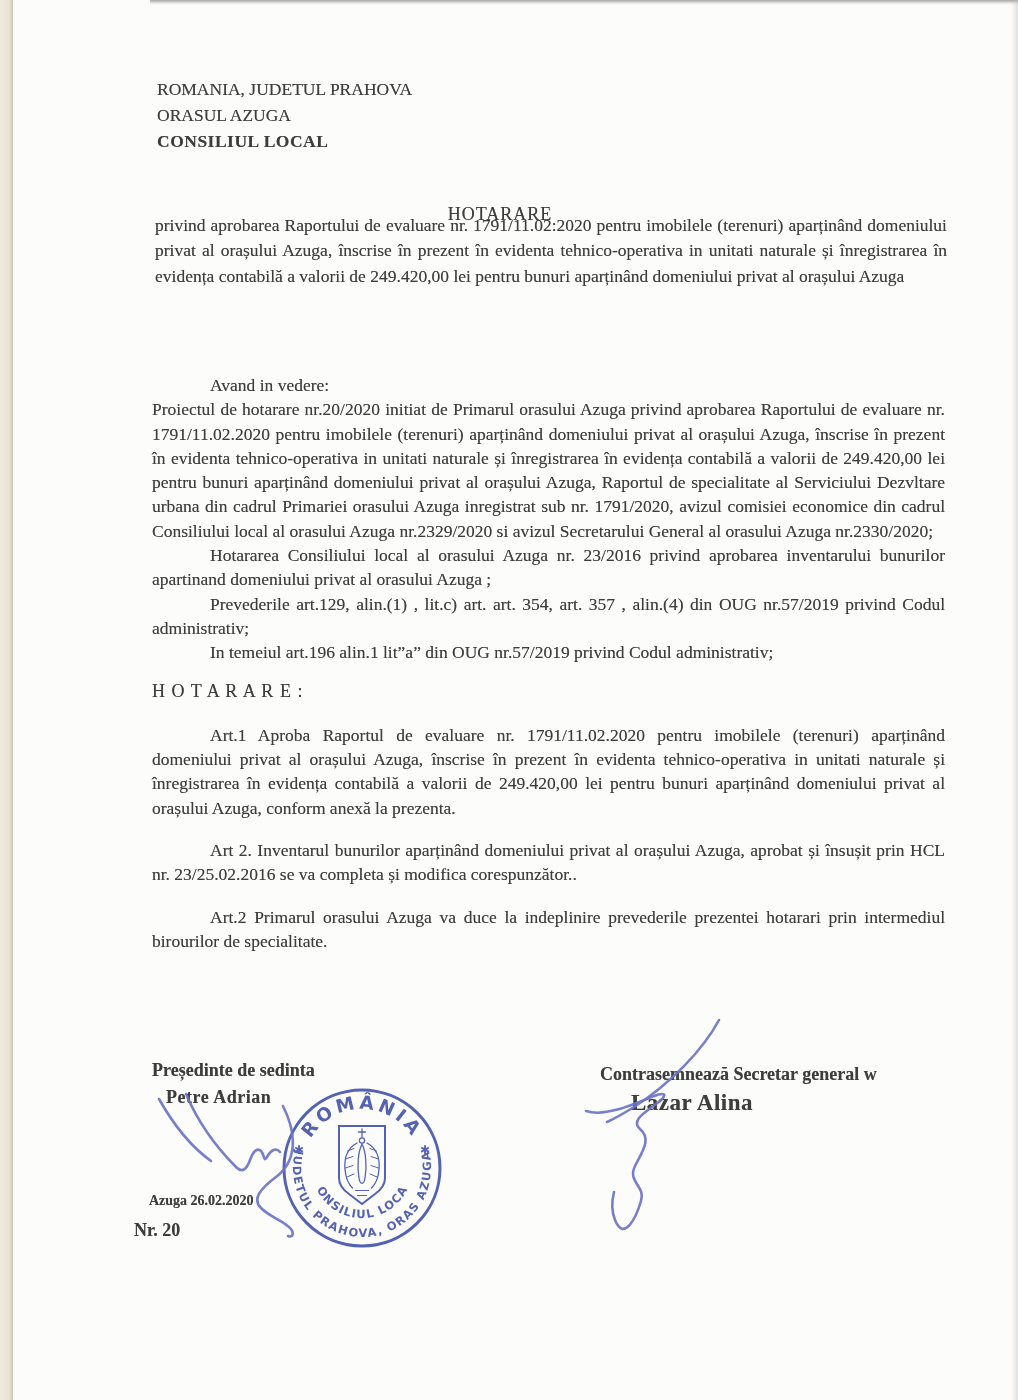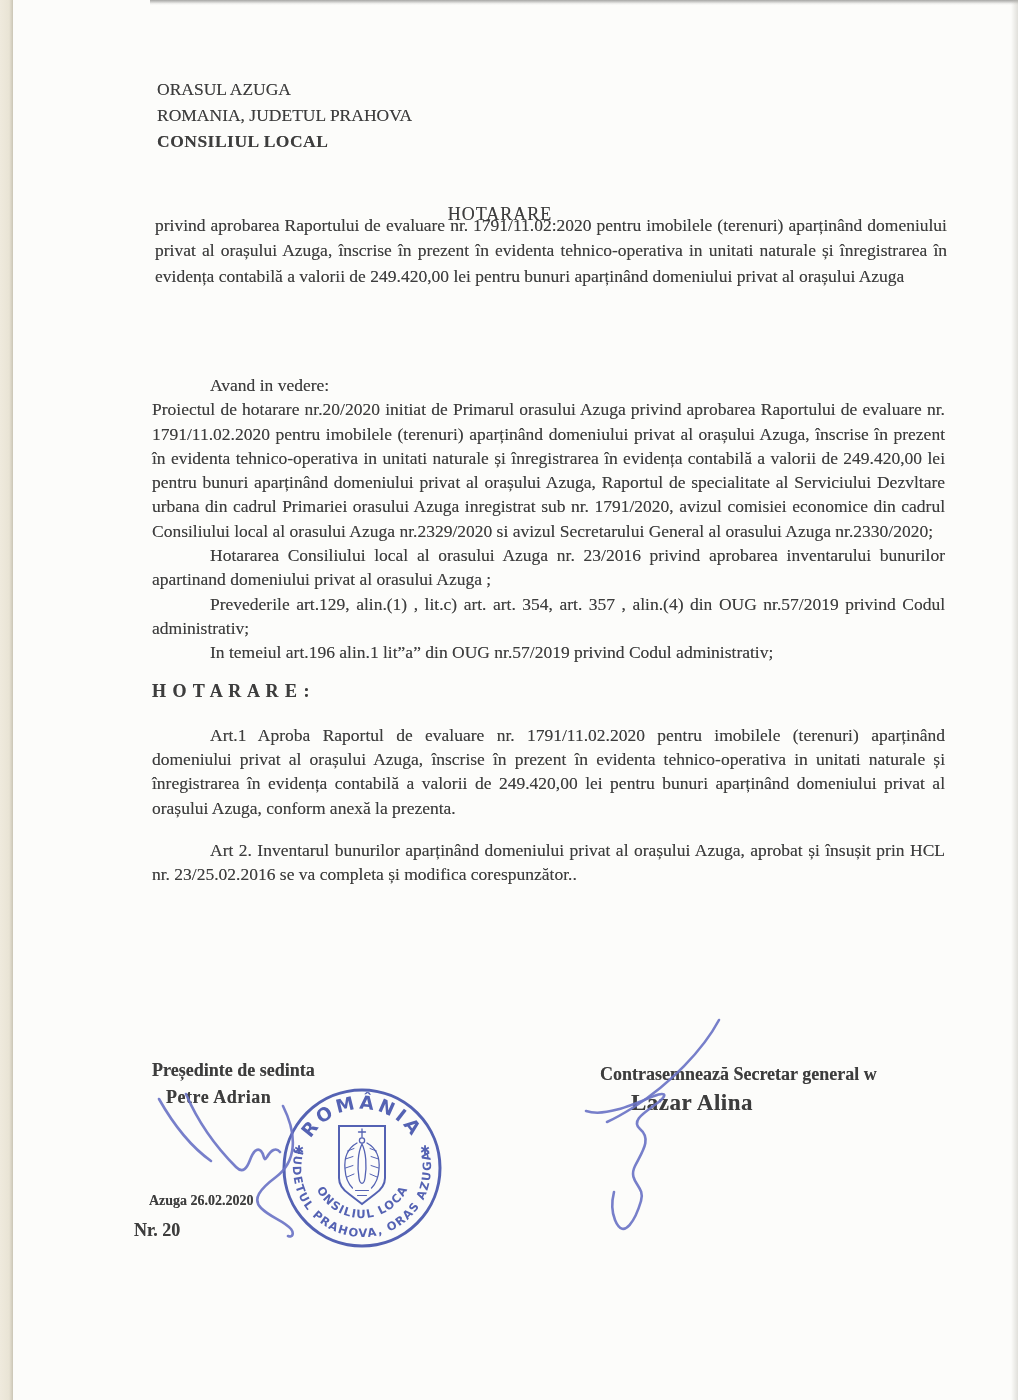--- a/index.html
+++ b/index.html
@@ -27,21 +27,21 @@
   .header .b3{font-weight:bold;letter-spacing:.5px;}
   .doc-title{position:absolute;left:0;top:204px;width:1000px;text-align:center;
     font-weight:normal;font-size:18px;letter-spacing:1px;}
   .intro{position:absolute;left:155px;top:213px;width:792px;
     font-size:17.5px;line-height:25.4px;text-align:justify;}
   .flow{position:absolute;left:152px;top:373px;width:793px;
     font-size:17.5px;line-height:24.3px;}
   .flow p{margin:0;text-align:justify;}
   .ind{text-indent:58px;}
   .enact{font-weight:bold;text-indent:63px;margin-top:8px !important;text-align:left !important;}
-  .decision-heading{font-weight:bold;text-align:left;margin-top:14px !important;
+  .decision-heading{font-weight:normal;text-align:left;margin-top:14px !important;
     margin-right:55px;font-size:18px;letter-spacing:1px;}
   .art1{margin-top:20px !important;}
   .art2{margin-top:18px !important;}
   .art3{margin-top:18px !important;}
   b.lbl{font-weight:normal;}
   .sig-left-role{position:absolute;left:152px;top:1060px;font-size:18px;font-weight:bold;}
   .sig-left-name{position:absolute;left:166px;top:1087px;font-size:18px;font-weight:bold;letter-spacing:.5px;}
   .sig-right-role{position:absolute;left:600px;top:1064px;font-size:18px;font-weight:bold;}
   .sig-right-name{position:absolute;left:631px;top:1090px;font-size:23px;font-weight:bold;letter-spacing:.5px;}
   .footer-date{position:absolute;left:149px;top:1193px;font-size:14px;font-weight:bold;}
@@ -55,40 +55,41 @@
 </head>
 <body>
 
 <div class="page">
 
   <div class="scan-edge-left"></div>
   <div class="scan-edge-top"></div>
   <div class="scan-edge-right"></div>
 
   <div class="header txt">
+    <div>ROMANIA, JUDETUL PRAHOVA</div>
     <div>ORASUL  AZUGA</div>
-    <div>ROMANIA, JUDETUL PRAHOVA</div>
     <div class="b3">CONSILIUL LOCAL</div>
   </div>
 
   <div class="doc-title txt">HOTARARE</div>
 
   <div class="intro txt">privind aprobarea    Raportului de evaluare nr. 1791/11.02:2020    pentru imobilele (terenuri) aparținând domeniului privat al  orașului Azuga, înscrise în prezent în evidenta tehnico-operativa in unitati naturale și înregistrarea în evidența contabilă a valorii de 249.420,00 lei   pentru bunuri aparținând domeniului privat al orașului Azuga</div>
 
   <div class="flow txt">
     <p class="ind">Avand in vedere:</p>
     <p>Proiectul de hotarare nr.20/2020 initiat de Primarul orasului Azuga privind aprobarea  Raportului de evaluare nr. 1791/11.02.2020  pentru imobilele (terenuri) aparținând domeniului privat al  orașului Azuga, înscrise în prezent în evidenta tehnico-operativa in unitati naturale și înregistrarea în evidența contabilă a valorii de 249.420,00 lei  pentru bunuri aparținând domeniului privat al orașului Azuga, Raportul de specialitate al Serviciului Dezvltare urbana din cadrul Primariei orasului Azuga inregistrat sub nr. 1791/2020, avizul comisiei economice din cadrul Consiliului local al orasului Azuga nr.2329/2020 si avizul Secretarului General al orasului Azuga nr.2330/2020;</p>
     <p class="ind">Hotararea Consiliului local al orasului Azuga nr. 23/2016 privind aprobarea inventarului bunurilor apartinand domeniului privat al orasului Azuga ;</p>
     <p class="ind"><span>Prevederile art.129, alin.(1) , lit.c) art. </span><b class="lbl">art. 354,  art. 357</b><span> , </span><b class="lbl">alin.(4)</b><span> din OUG nr.57/2019 privind Codul administrativ;</span></p>
     <p class="ind">In temeiul art.196 alin.1 lit”a” din OUG nr.57/2019 privind Codul administrativ;</p>
 
     <p class="decision-heading">H O T A R A R E :</p>
 
     <p class="ind art1"><b class="lbl">Art.1</b><span> Aproba Raportul de evaluare nr. 1791/11.02.2020   pentru imobilele (terenuri) aparținând domeniului privat al  orașului Azuga, înscrise în prezent în evidenta tehnico-operativa in unitati naturale și înregistrarea în evidența contabilă a valorii de 249.420,00 lei   pentru bunuri aparținând domeniului privat al orașului Azuga, conform anexă la prezenta.</span></p>
     <p class="ind art2"><b class="lbl">Art</b><span> 2. Inventarul bunurilor aparținând domeniului privat  al orașului Azuga, aprobat și însușit prin HCL nr. 23/25.02.2016 se va completa și modifica corespunzător..</span></p>
+    <p class="ind art3"><b class="lbl">Art.2</b><span> Primarul orasului Azuga  va duce la indeplinire prevederile prezentei hotarari prin intermediul birourilor de specialitate.</span></p>
   </div>
 
   <div class="sig-left-role txt">Președinte de sedinta</div>
   <div class="sig-left-name txt">Petre  Adrian</div>
   <div class="sig-right-role txt">Contrasemnează  Secretar general w</div>
   <div class="sig-right-name txt">Lazar Alina</div>
 
   <div class="footer-date txt">Azuga 26.02.2020</div>
   <div class="footer-number txt">Nr. 20</div>
 

